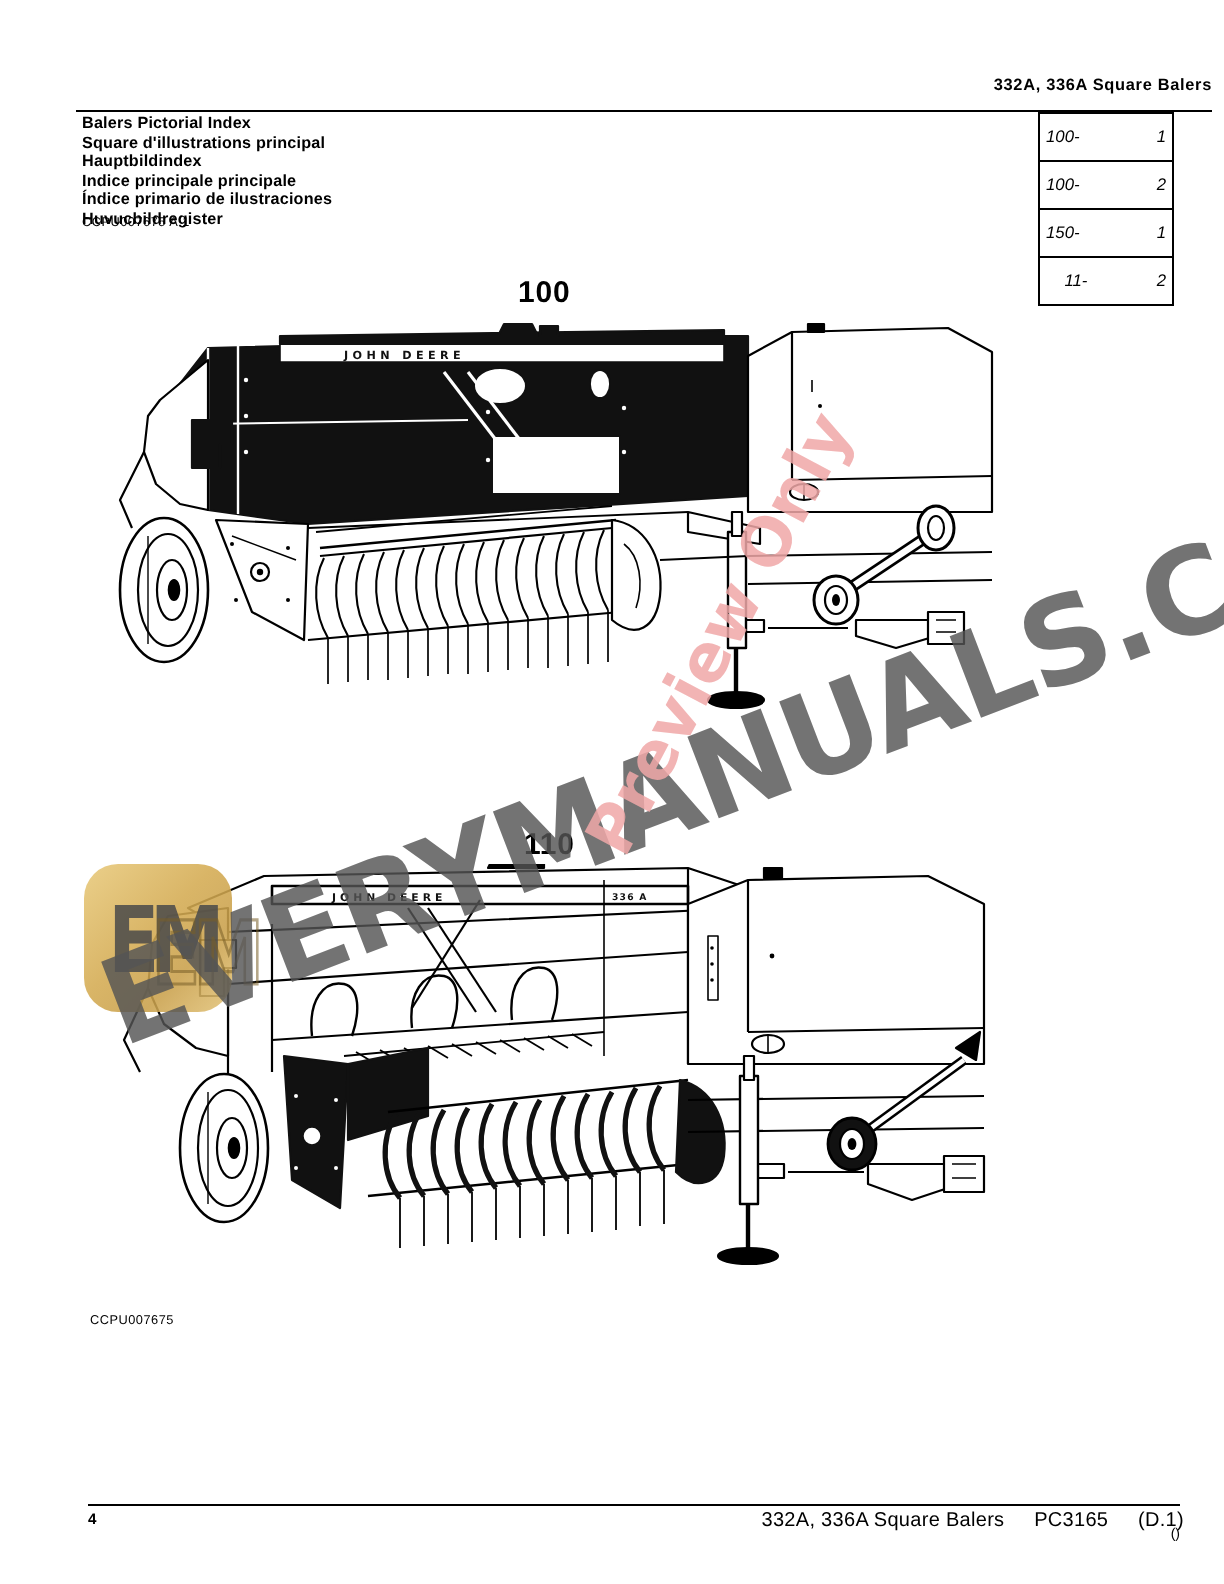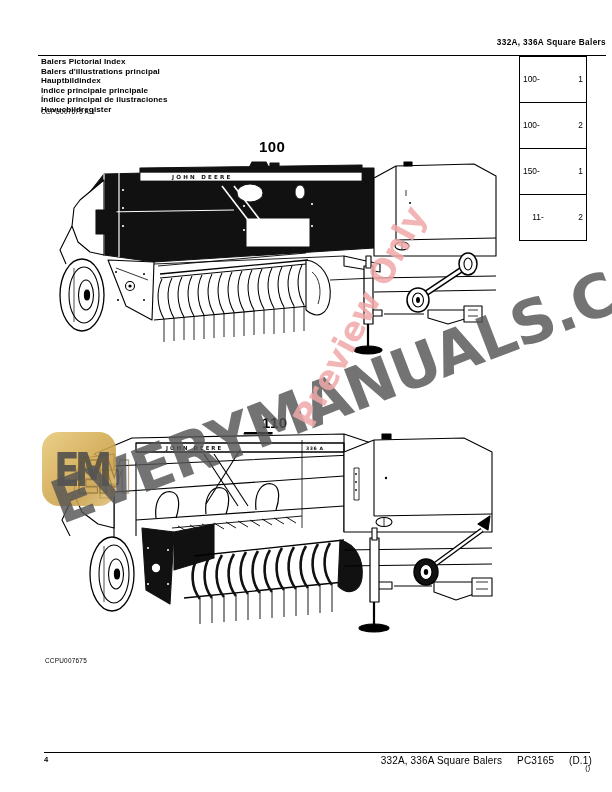--- a/index.html
+++ b/index.html
@@ -70,24 +70,25 @@
     border: 1.1px solid #000;
     border-collapse: collapse;
   }
   .ref-table table {
     border-collapse: collapse;
     width: 100%;
   }
   .ref-table td {
     font-size: 8.4px;
     font-weight: normal;
-    padding: 17px 3px;
+    padding: 6px 3px;
     height: 11px;
     line-height: 11px;
     border-bottom: 0.8px solid #000;
+    font-style: italic;
   }
   .ref-table tr:last-child td { border-bottom: none; }
   .ref-table td.sec { text-align: left; }
   .ref-table td.sec.indent { text-align: center; padding-right: 16px; }
   .ref-table td.pg { text-align: right; }
 
   
   .fig-label {
     position: absolute;
     font-size: 15px;
@@ -219,24 +220,24 @@
 </head>
 <body>
 
 <div class="page">
 
   <div class="header-model">332A, 336A  Square Balers</div>
   <div class="header-rule"></div>
 
   <div class="index-titles">
     <div>Balers Pictorial Index</div>
-    <div>Balers d'illustrations principal</div>
+    <div>Square d'illustrations principal</div>
     <div>Hauptbildindex</div>
     <div>Indice principale principale</div>
-    <div>Índice principal de ilustraciones</div>
+    <div>Índice primario de ilustraciones</div>
     <div>Huvucbildregister</div>
   </div>
 
   <div class="fig-code-top">CCPU007675 A.1</div>
 
   <div class="ref-table">
     <table>
       <tbody>
         <tr>
           <td class="sec">100-</td>

